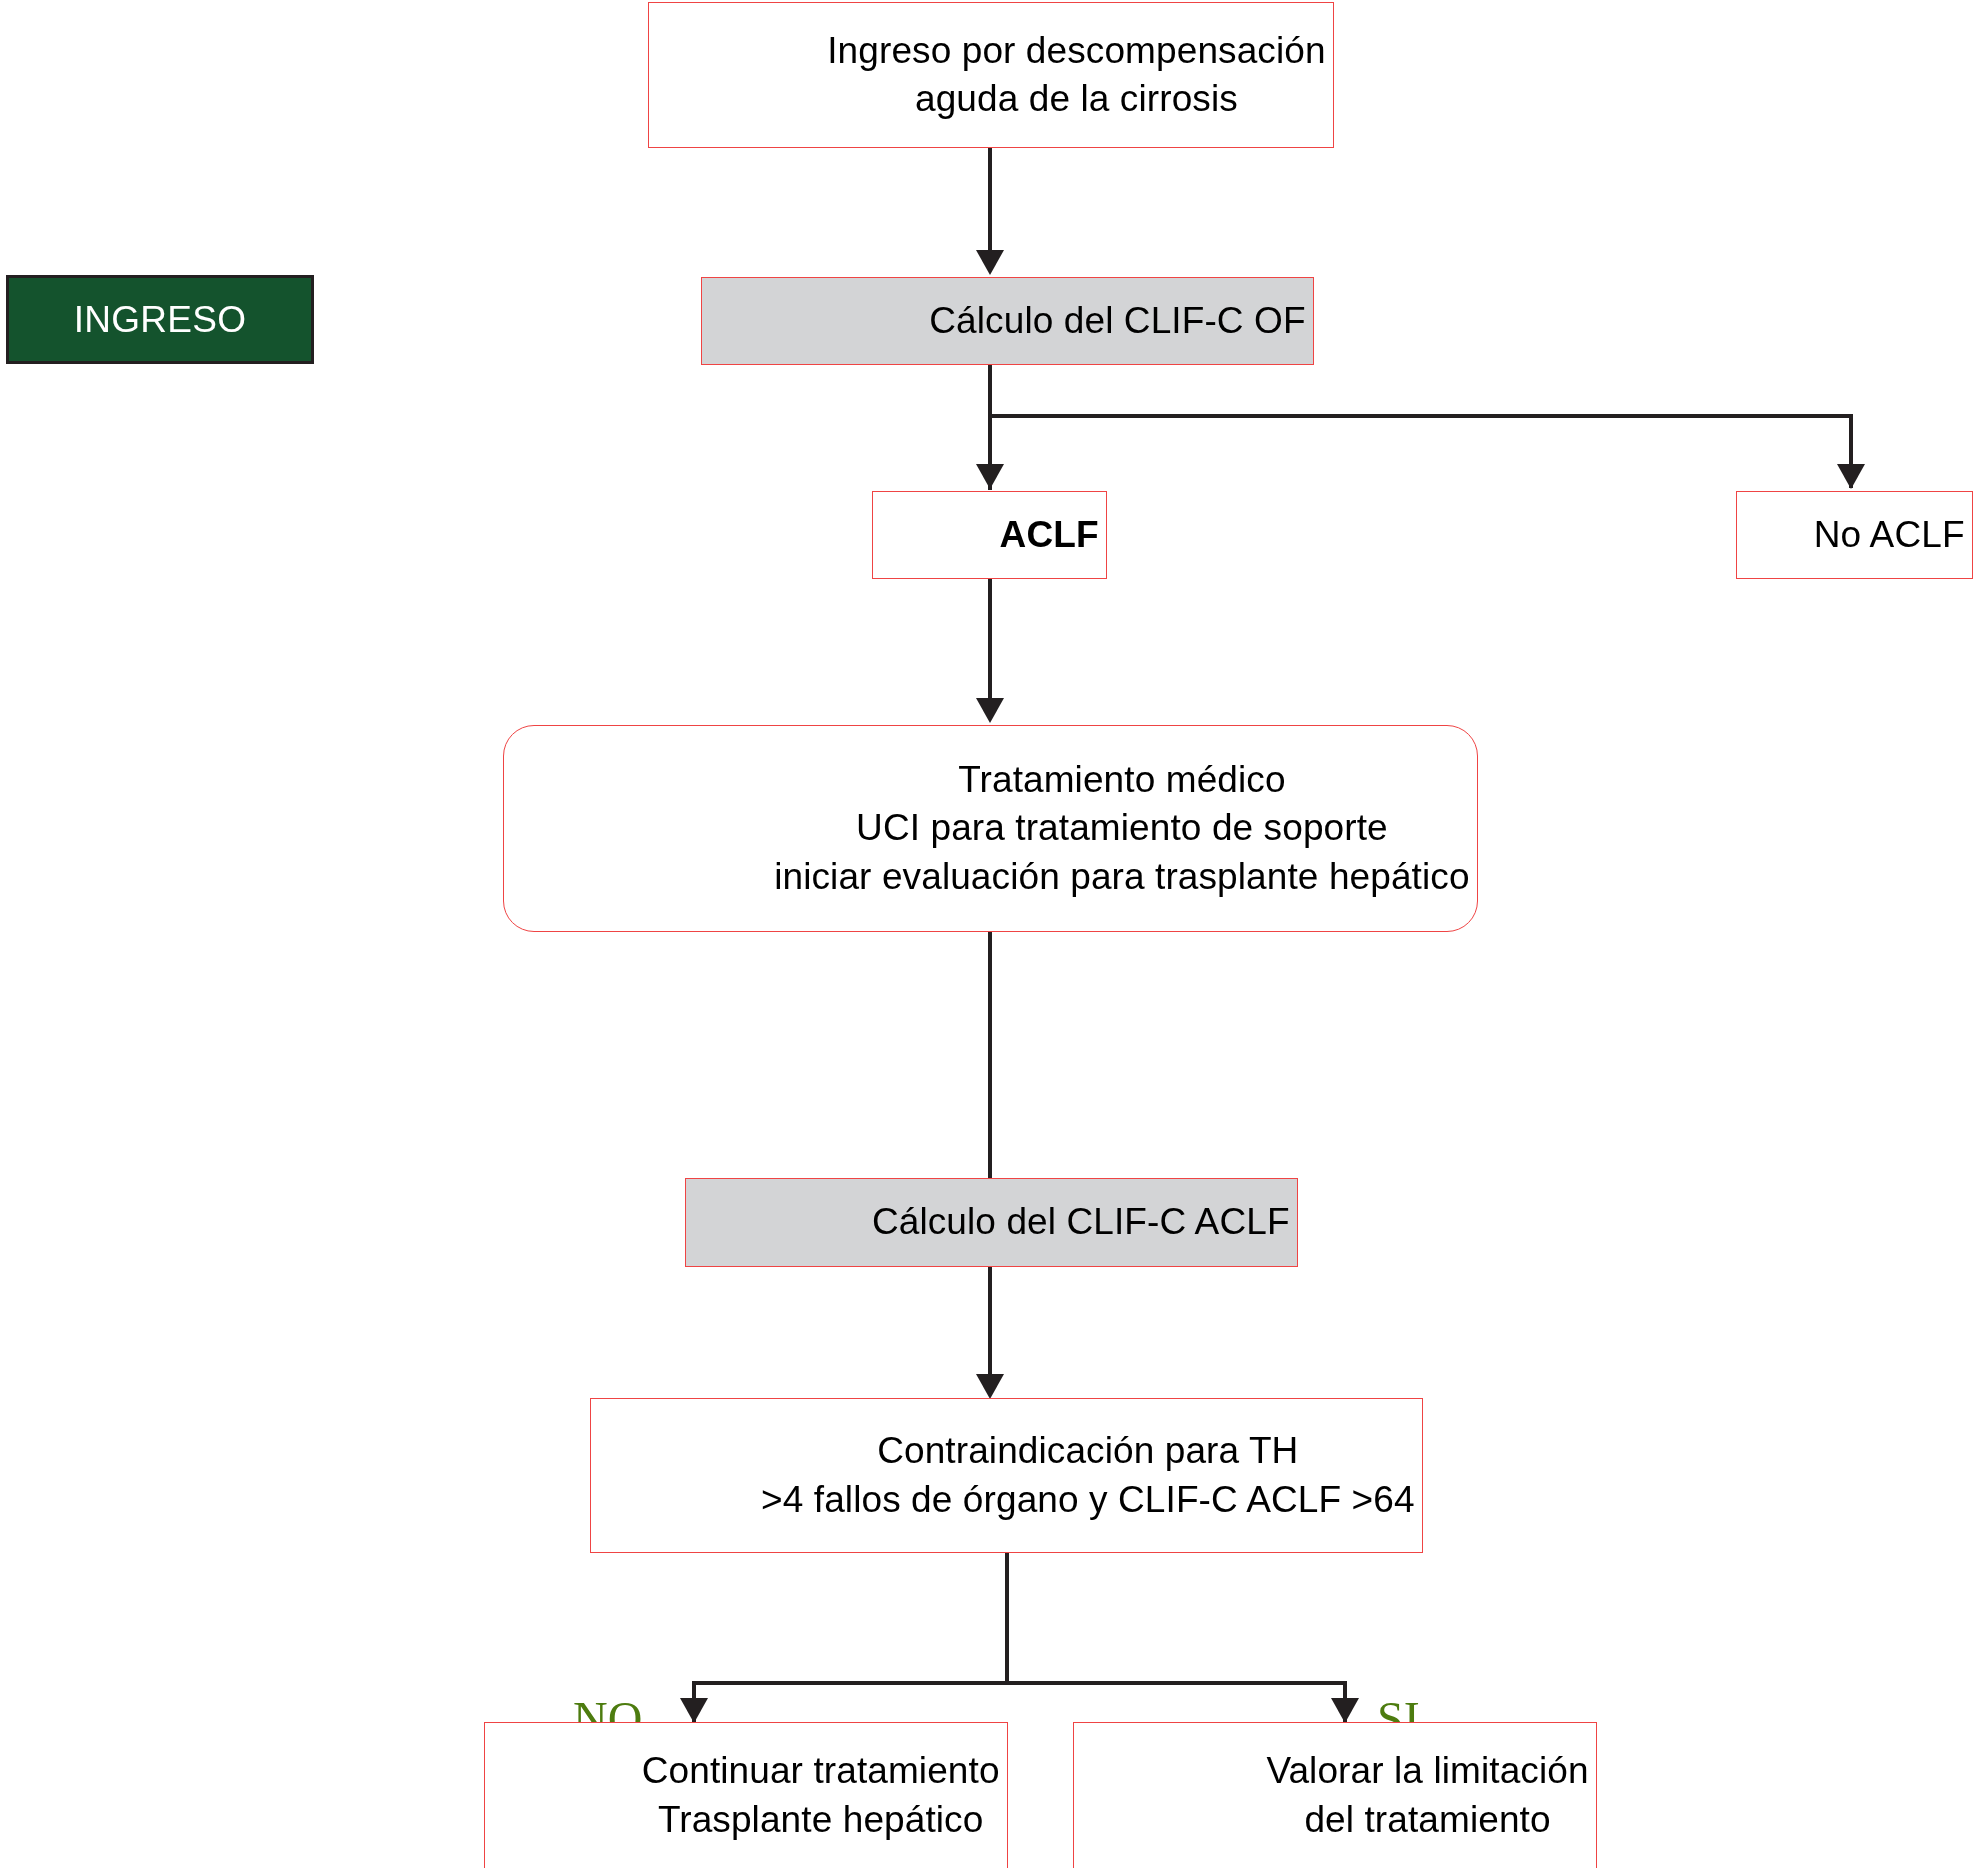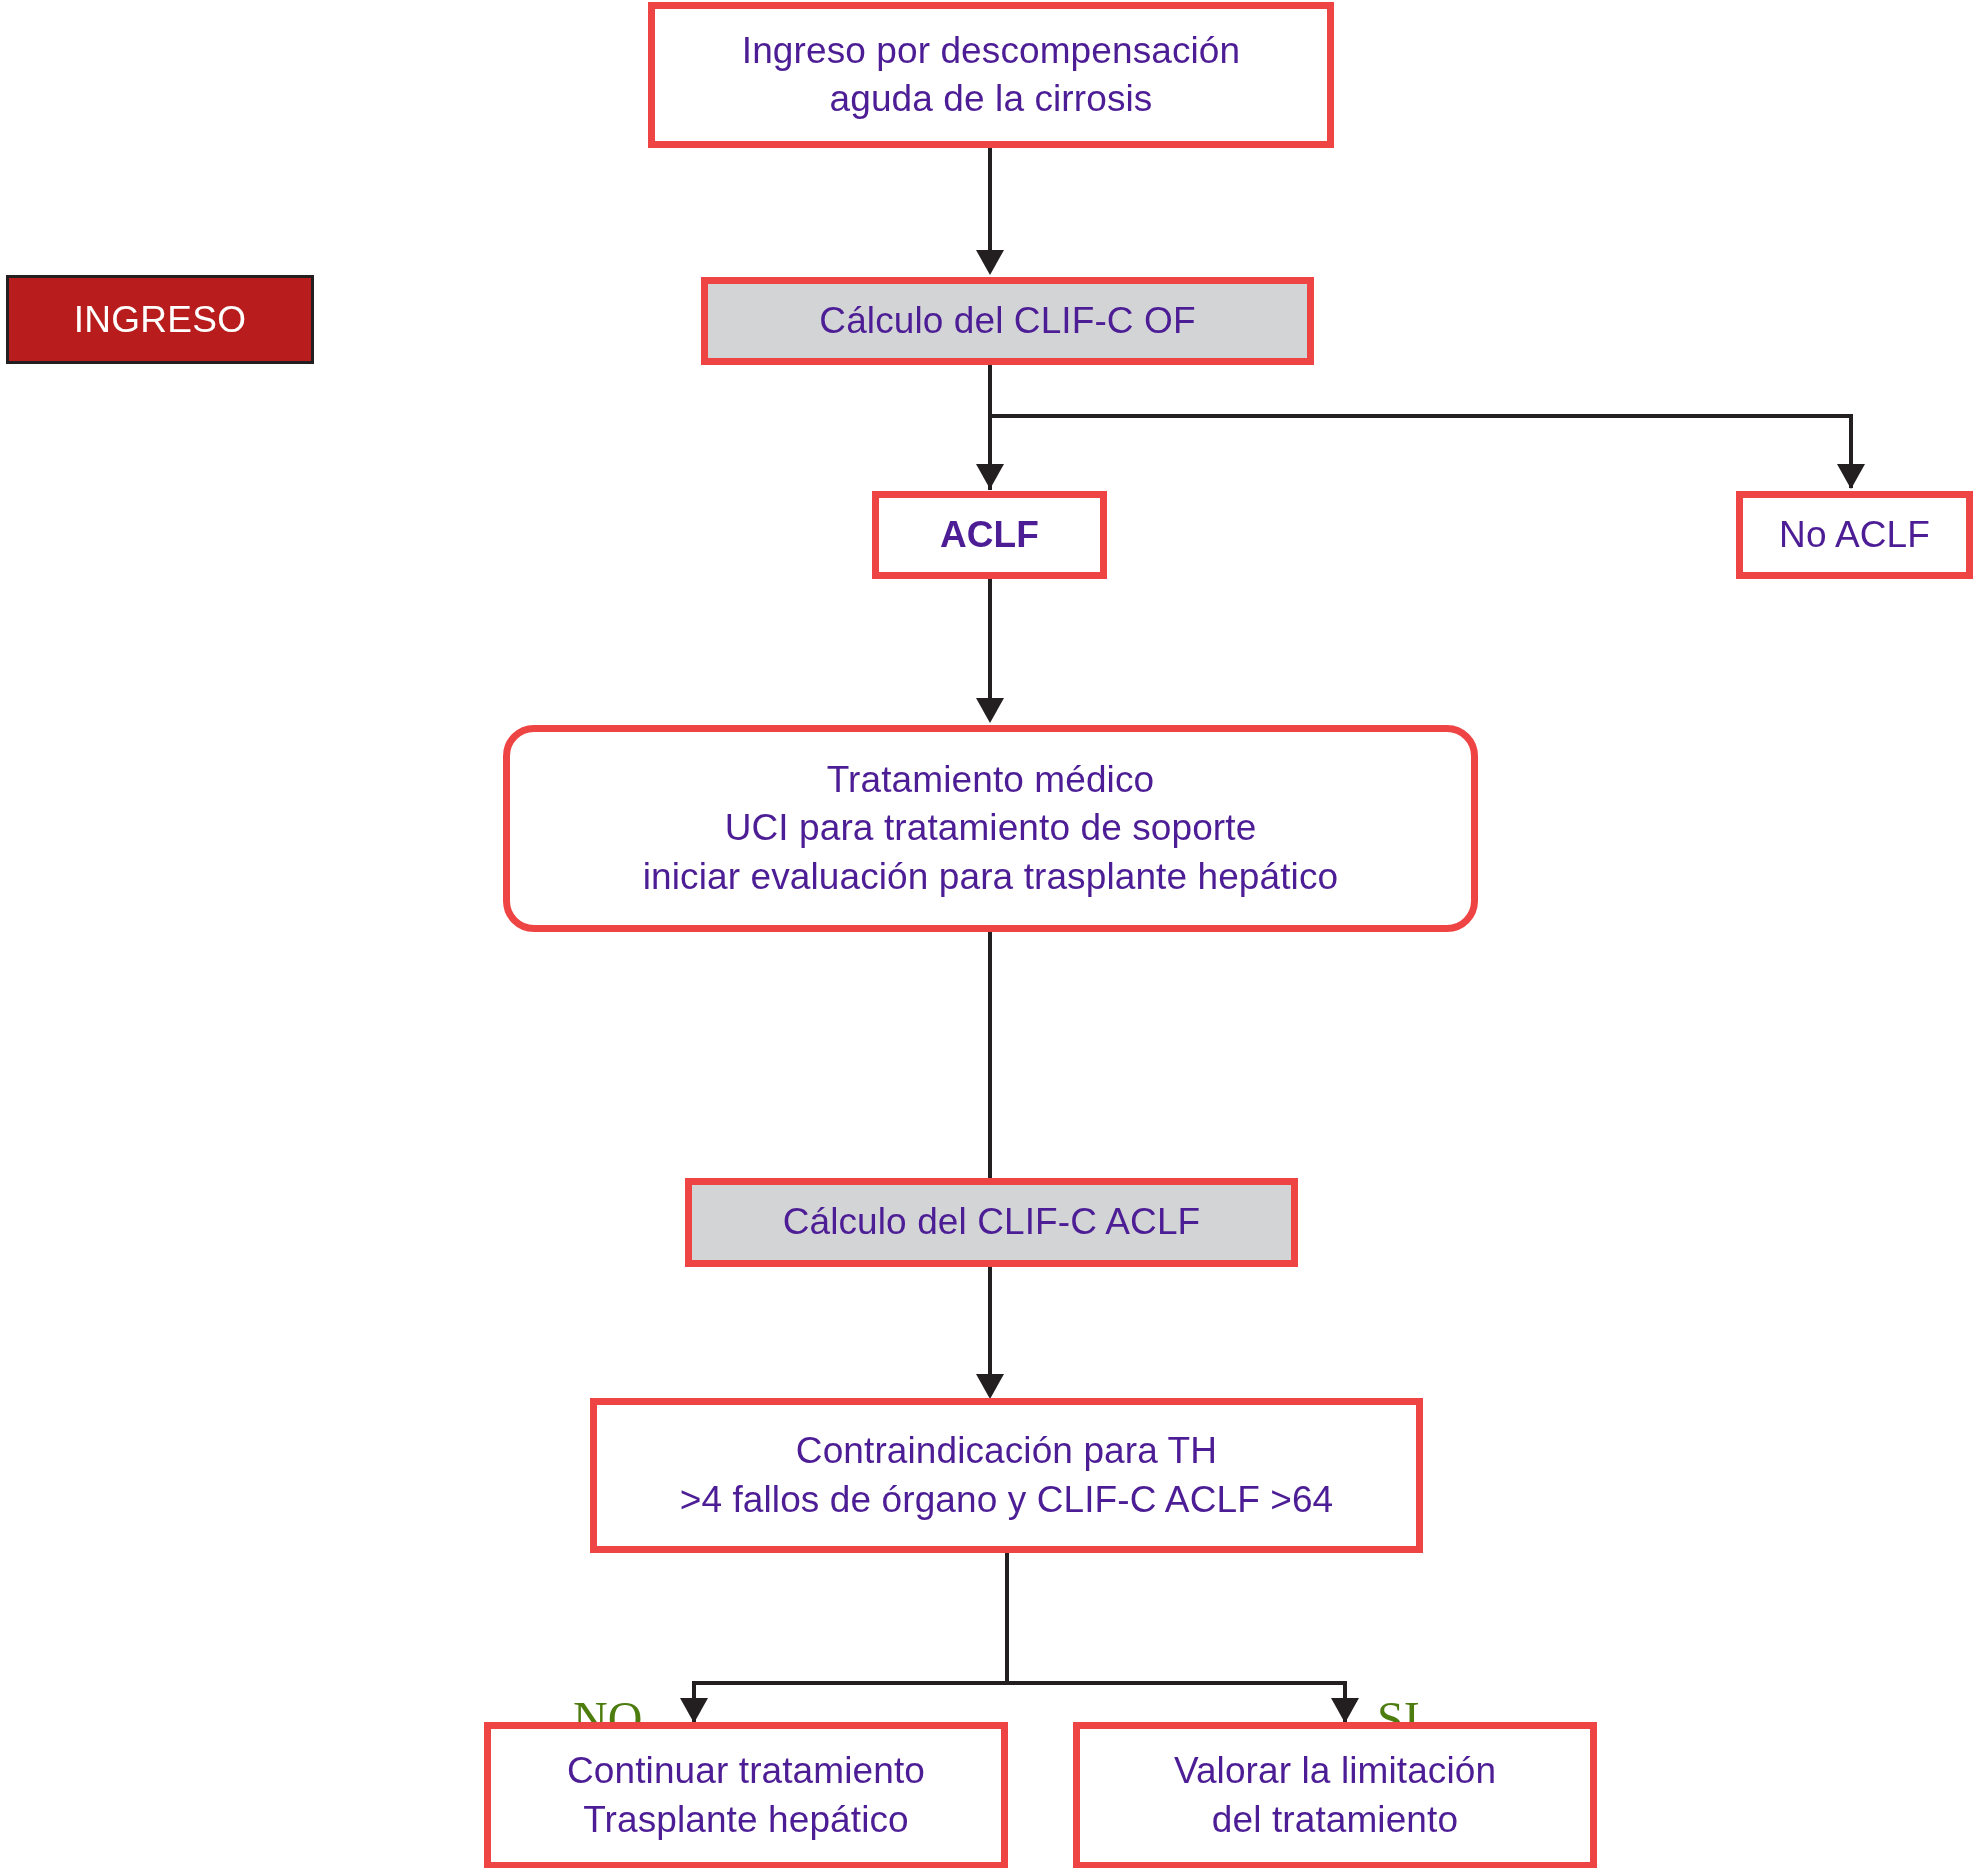--- a/index.html
+++ b/index.html
@@ -11,38 +11,38 @@
     position: relative;
     width: 1985px;
     height: 1869px;
     background: #ffffff;
     font-family: "Liberation Sans", sans-serif;
     overflow: hidden;
   }
   .node {
     position: absolute;
     box-sizing: border-box;
-    border: 7px solid #ef4444;
+    border: 1px solid #ef4444;
     background: #ffffff;
     display: flex;
     align-items: center;
-    justify-content: center;
+    justify-content: flex-end;
     text-align: center;
-    color: #4c1d95;
+    color: #000000;
     font-size: 37px;
     line-height: 1.30;
     letter-spacing: 0.1px;
   }
   .node .txt { display: block; padding: 0 7.4px; }
   .node.shaded { background: #d3d4d6; }
   .stage {
     position: absolute;
     box-sizing: border-box;
     border: 3px solid #231f20;
-    background: #b91c1c;
+    background: #14532d;
     color: #ffffff;
     display: flex;
     align-items: center;
     justify-content: center;
     font-size: 37px;
     letter-spacing: 0.3px;
   }
   
   .vline {
     position: absolute;

